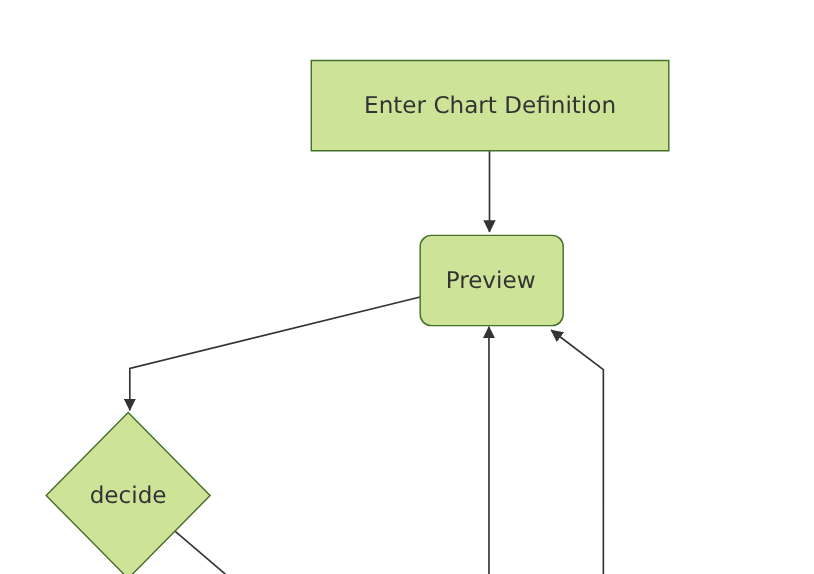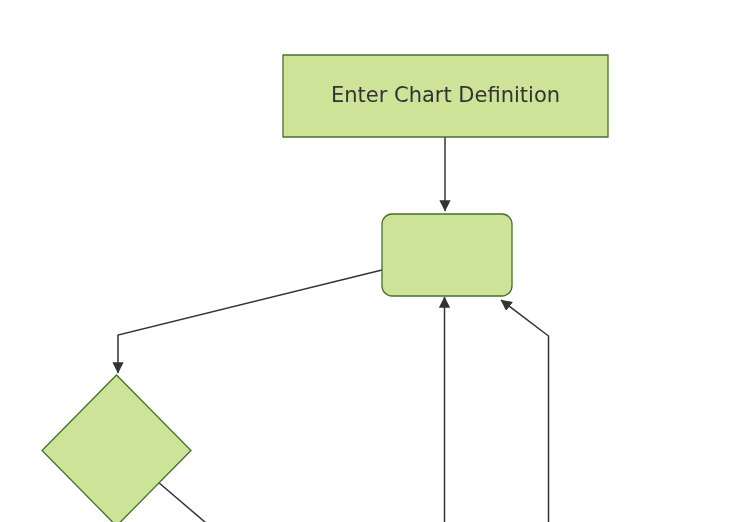--- a/index.html
+++ b/index.html
@@ -67,13 +67,15 @@
     </g>
 
     <g>
       <path class="node-shape" d="M283,31 H608 V113 H283 Z"></path>
       <path class="node-shape" d="M392,190 H502 A10,10 0 0 1 512,200 V262 A10,10 0 0 1 502,272 H392 A10,10 0 0 1 382,262 V200 A10,10 0 0 1 392,190 Z"></path>
       <path class="node-shape" d="M116.5,351 L191,426.5 L116.5,502 L42,426.5 Z"></path>
     </g>
   </svg>
 
   <div class="node-label" style="left: 445.5px; top: 72px;">Enter Chart Definition</div>
+  <div class="node-label" style="left: 446px; top: 231px;">Preview</div>
+  <div class="node-label" style="left: 116.5px; top: 427px;">decide</div>
 </div>
 
 </body></html>

